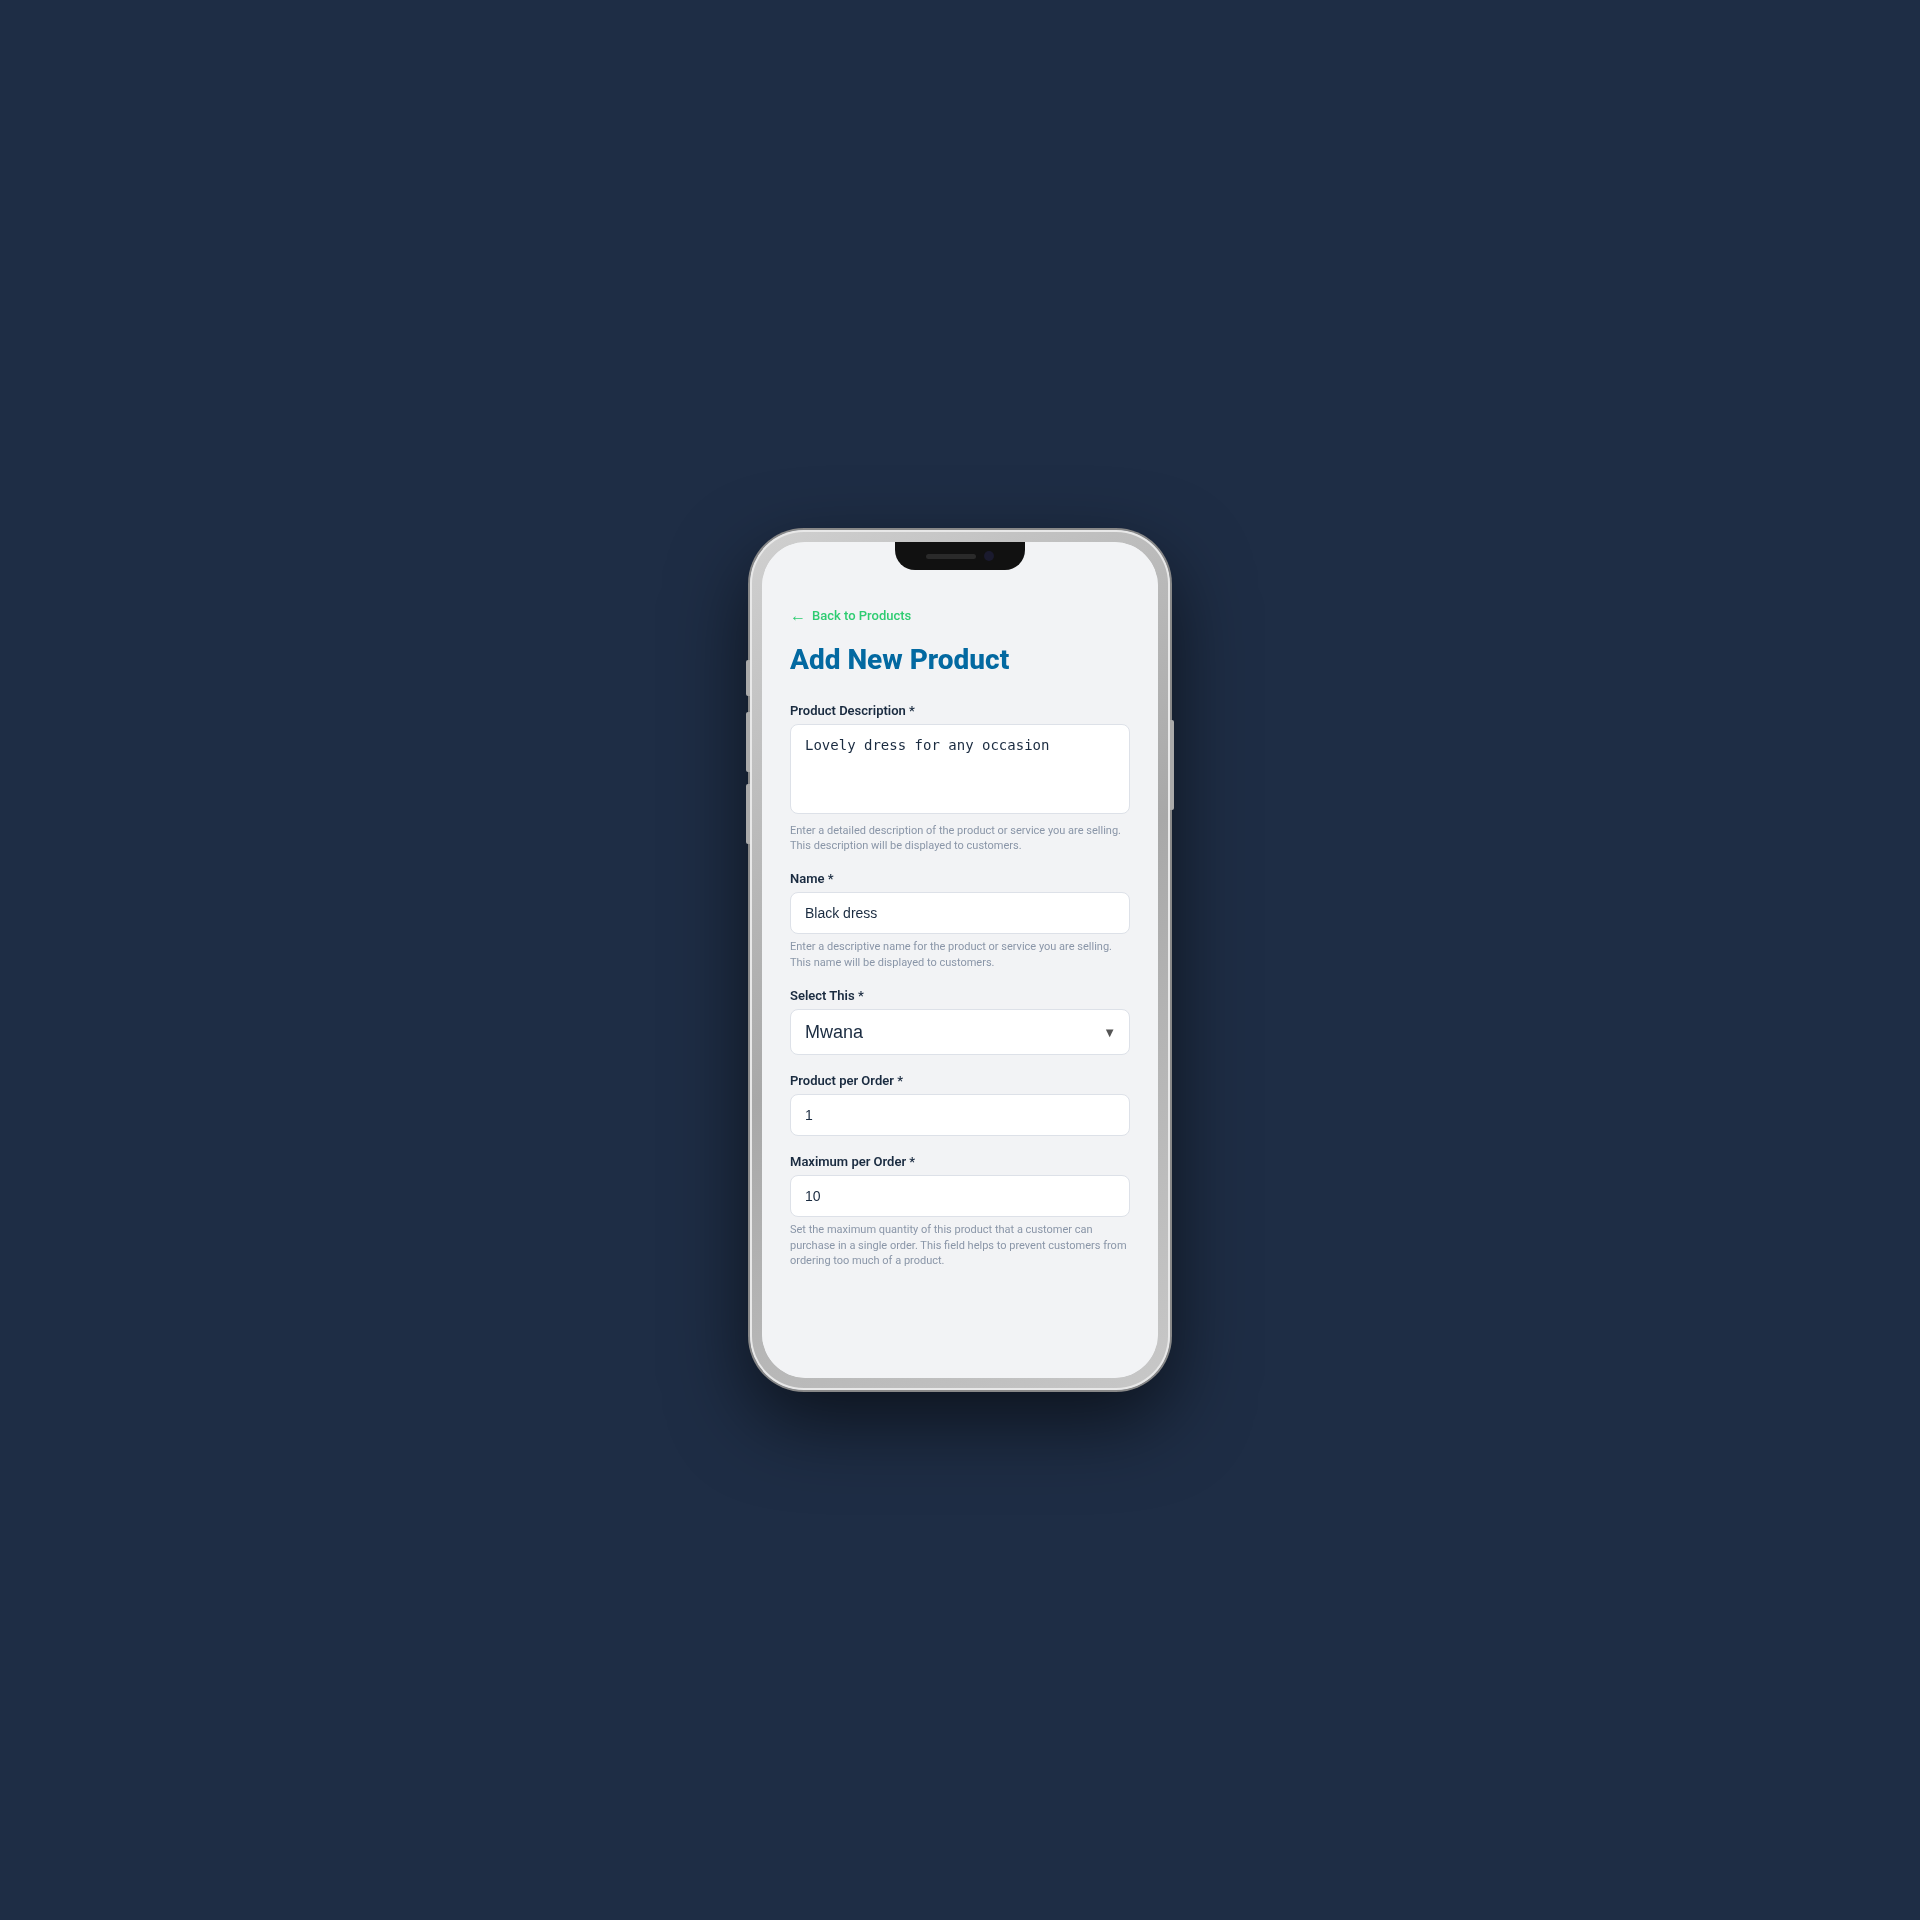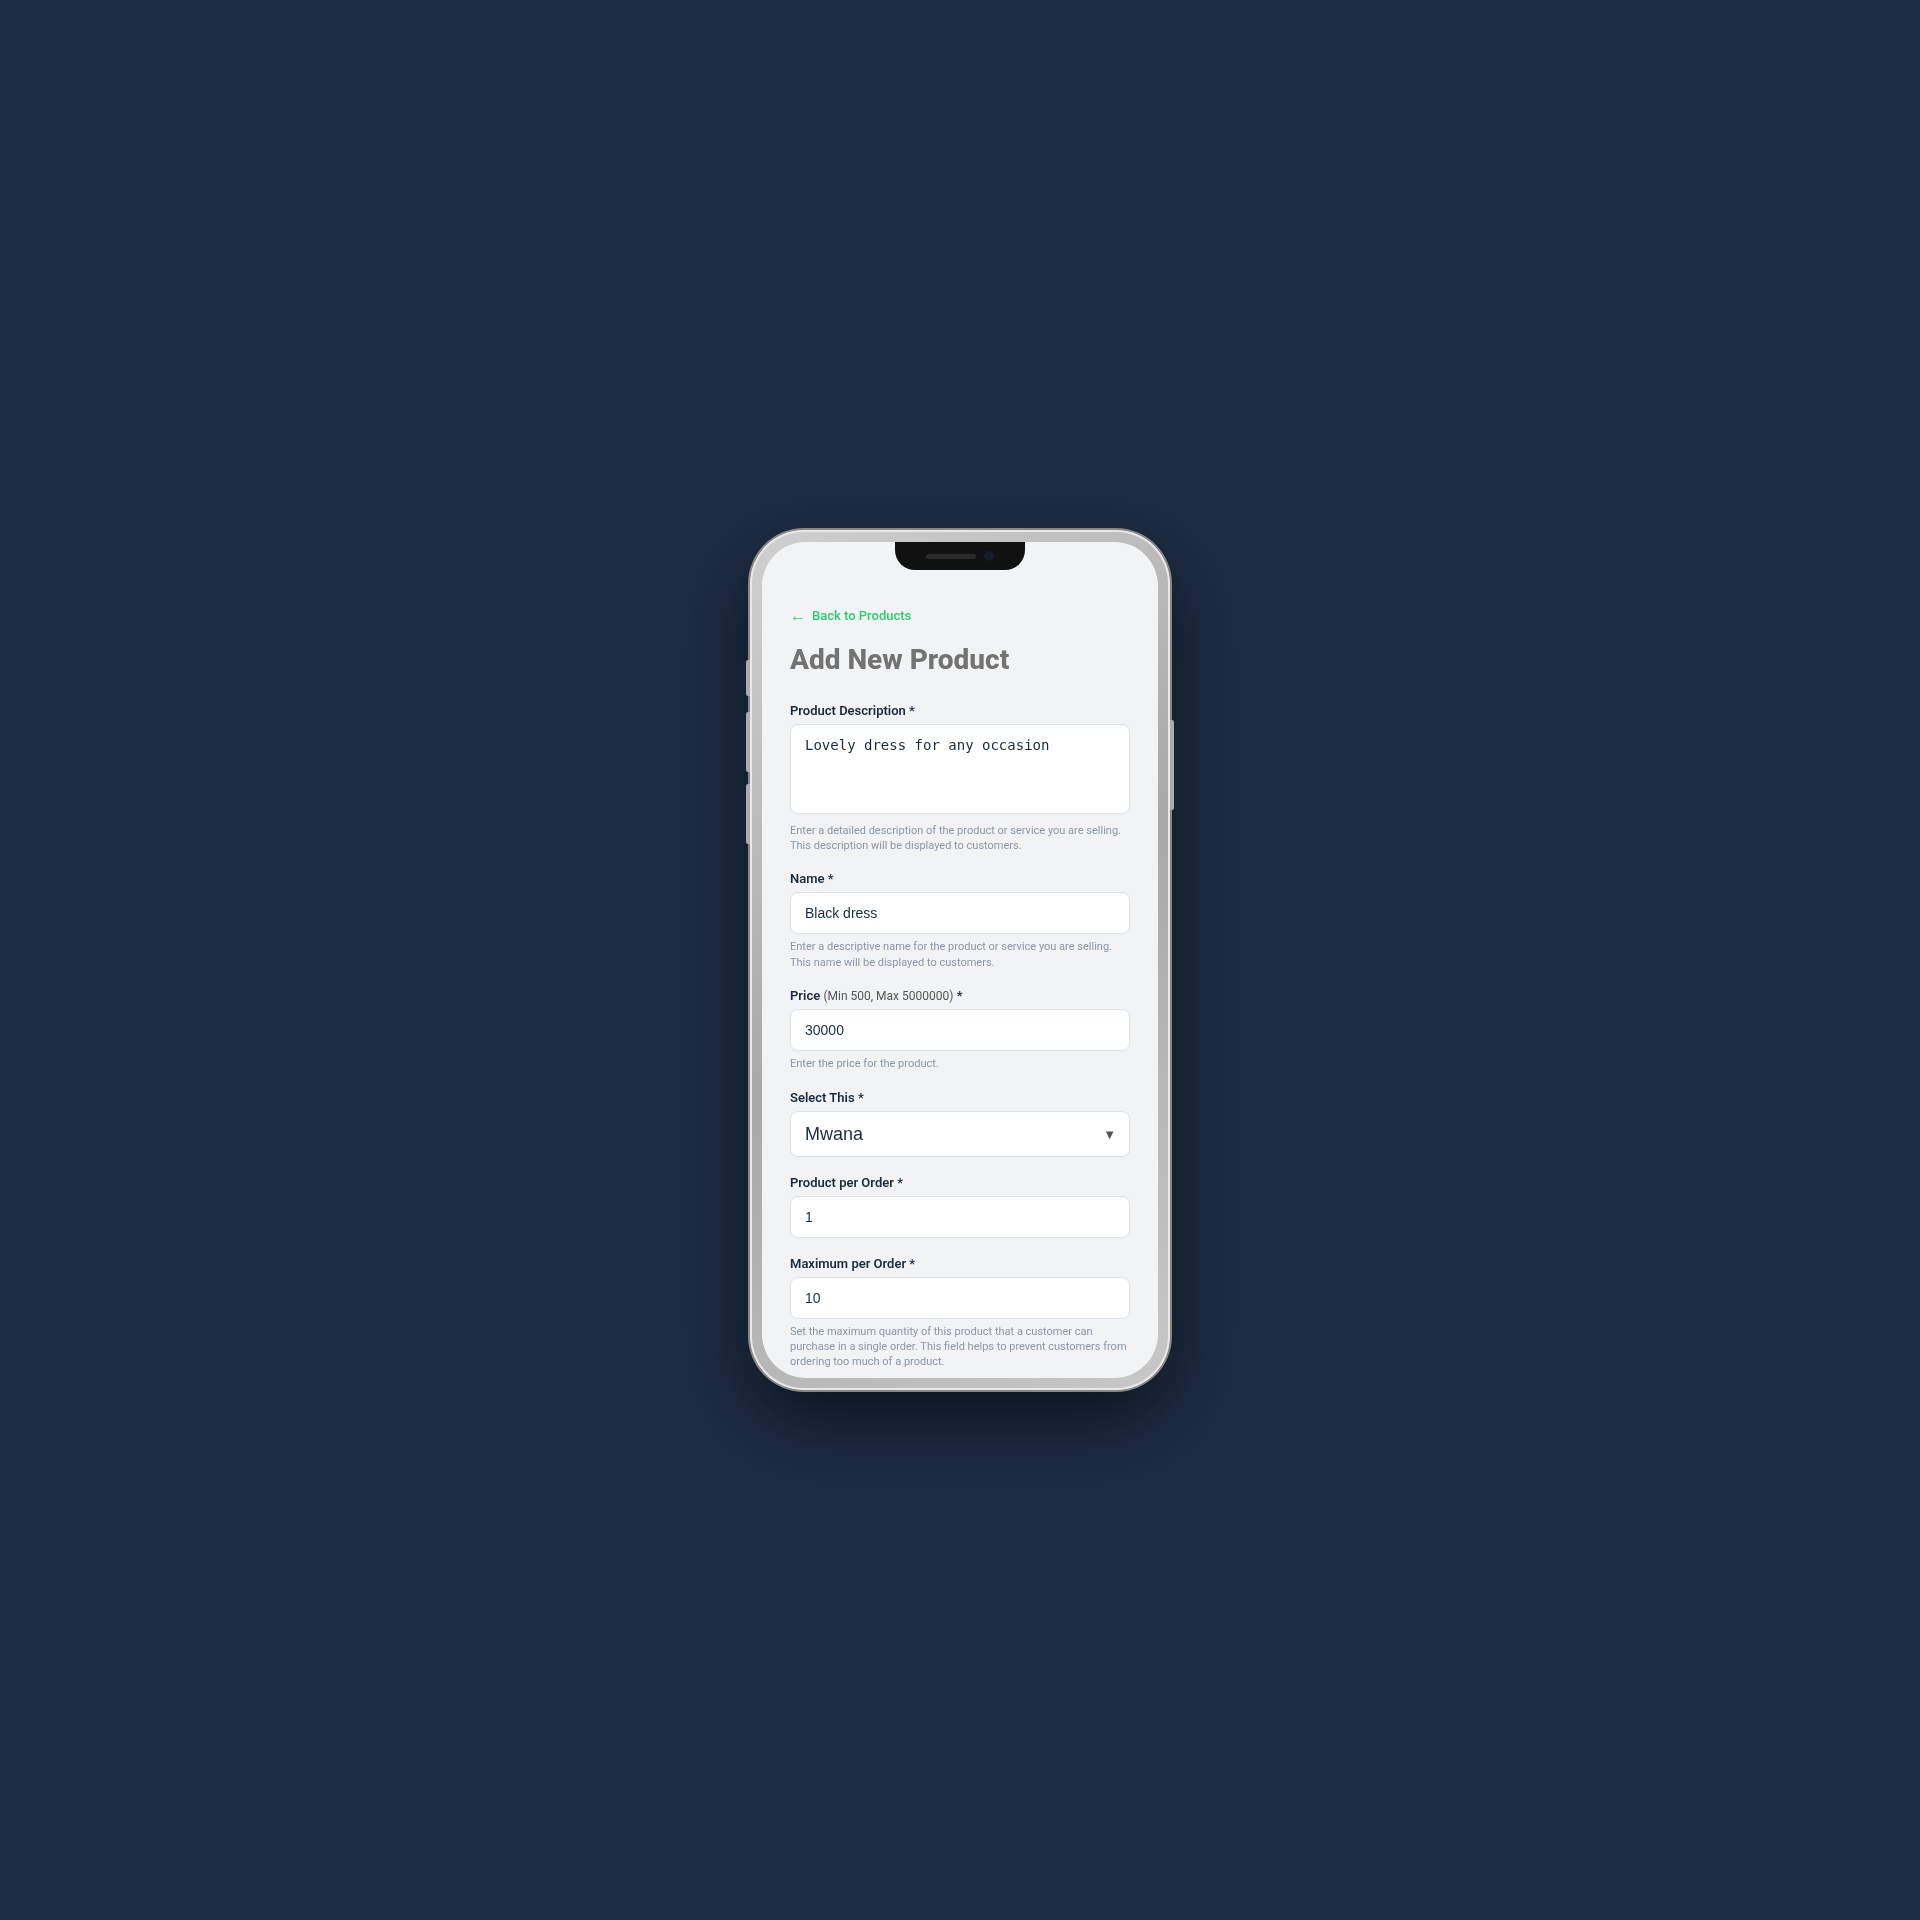--- a/index.html
+++ b/index.html
@@ -142,21 +142,21 @@
     }
     .back-arrow {
       font-size: 16px;
       color: #2ecc71;
       font-weight: bold;
     }
 
     .page-title {
       font-size: 28px;
       font-weight: 800;
-      color: #737373;
+      color: #0369a1;
       margin-bottom: 26px;
       line-height: 1.2;
     }
 
     .form-group {
       margin-bottom: 18px;
     }
 
     .form-label {
       font-size: 13px;
@@ -274,29 +274,20 @@
 
         <div class="form-group">
           <label class="form-label">
             <span>Name</span>
             <span class="required"> *</span>
           </label>
           <input type="text" class="form-input" value="Black dress" style="">
           <p class="form-hint">Enter a descriptive name for the product or service you are selling. This name will be displayed to customers.</p>
         </div>
 
-        <div class="form-group">
-          <label class="form-label">
-            <span>Price</span>
-            <span class="constraint">(Min 500, Max 5000000)</span>
-            <span class="required"> *</span>
-          </label>
-          <input type="text" class="form-input" value="30000" style="">
-          <p class="form-hint">Enter the price for the product.</p>
-        </div>
 
         <div class="form-group">
           <label class="form-label">
             <span>Select This</span>
             <span class="required"> *</span>
           </label>
           <div class="select-wrapper">
             <select class="form-select">
               <option>Mwana</option>
               <option>Store 2</option>

